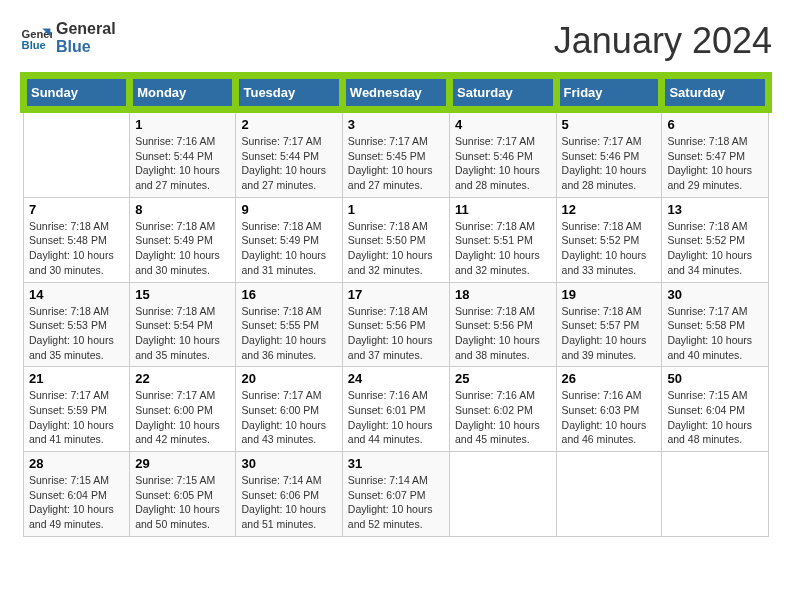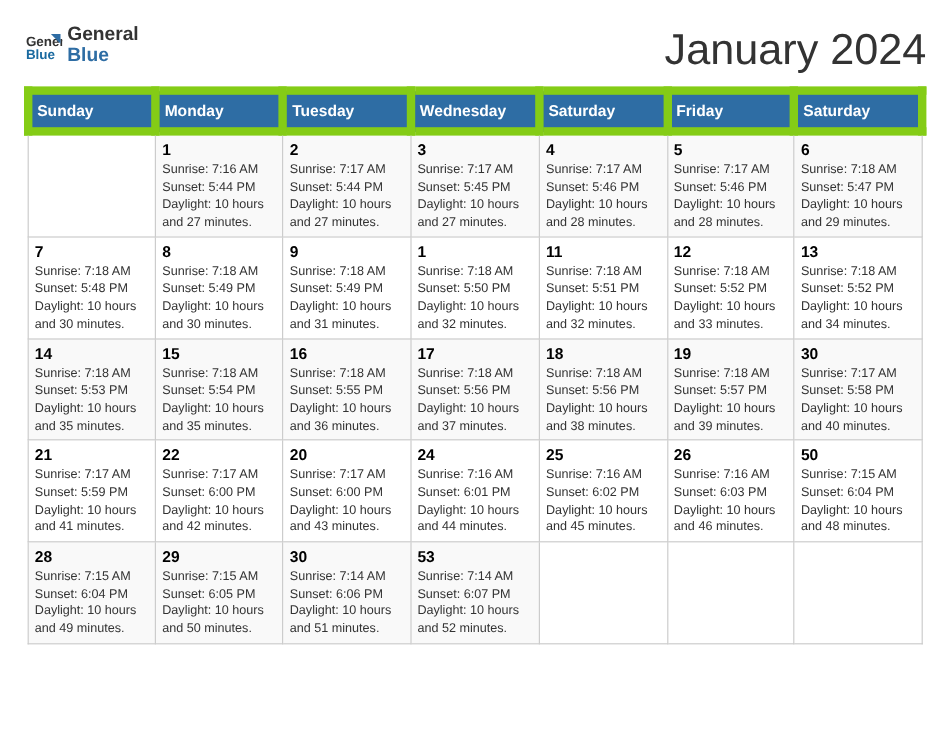--- a/index.html
+++ b/index.html
@@ -235,21 +235,21 @@
         </td>
         <td>
           <span class="day-num">29</span>
           <div class="day-info">Sunrise: 7:15 AM<br>Sunset: 6:05 PM<br>Daylight: 10 hours<br>and 50 minutes.</div>
         </td>
         <td>
           <span class="day-num">30</span>
           <div class="day-info">Sunrise: 7:14 AM<br>Sunset: 6:06 PM<br>Daylight: 10 hours<br>and 51 minutes.</div>
         </td>
         <td>
-          <span class="day-num">53</span>
+          <span class="day-num">31</span>
           <div class="day-info">Sunrise: 7:14 AM<br>Sunset: 6:07 PM<br>Daylight: 10 hours<br>and 52 minutes.</div>
         </td>
         <td class="empty"></td>
         <td class="empty"></td>
         <td class="empty"></td>
       </tr>
     </tbody>
 </table>
 
 </body></html>

